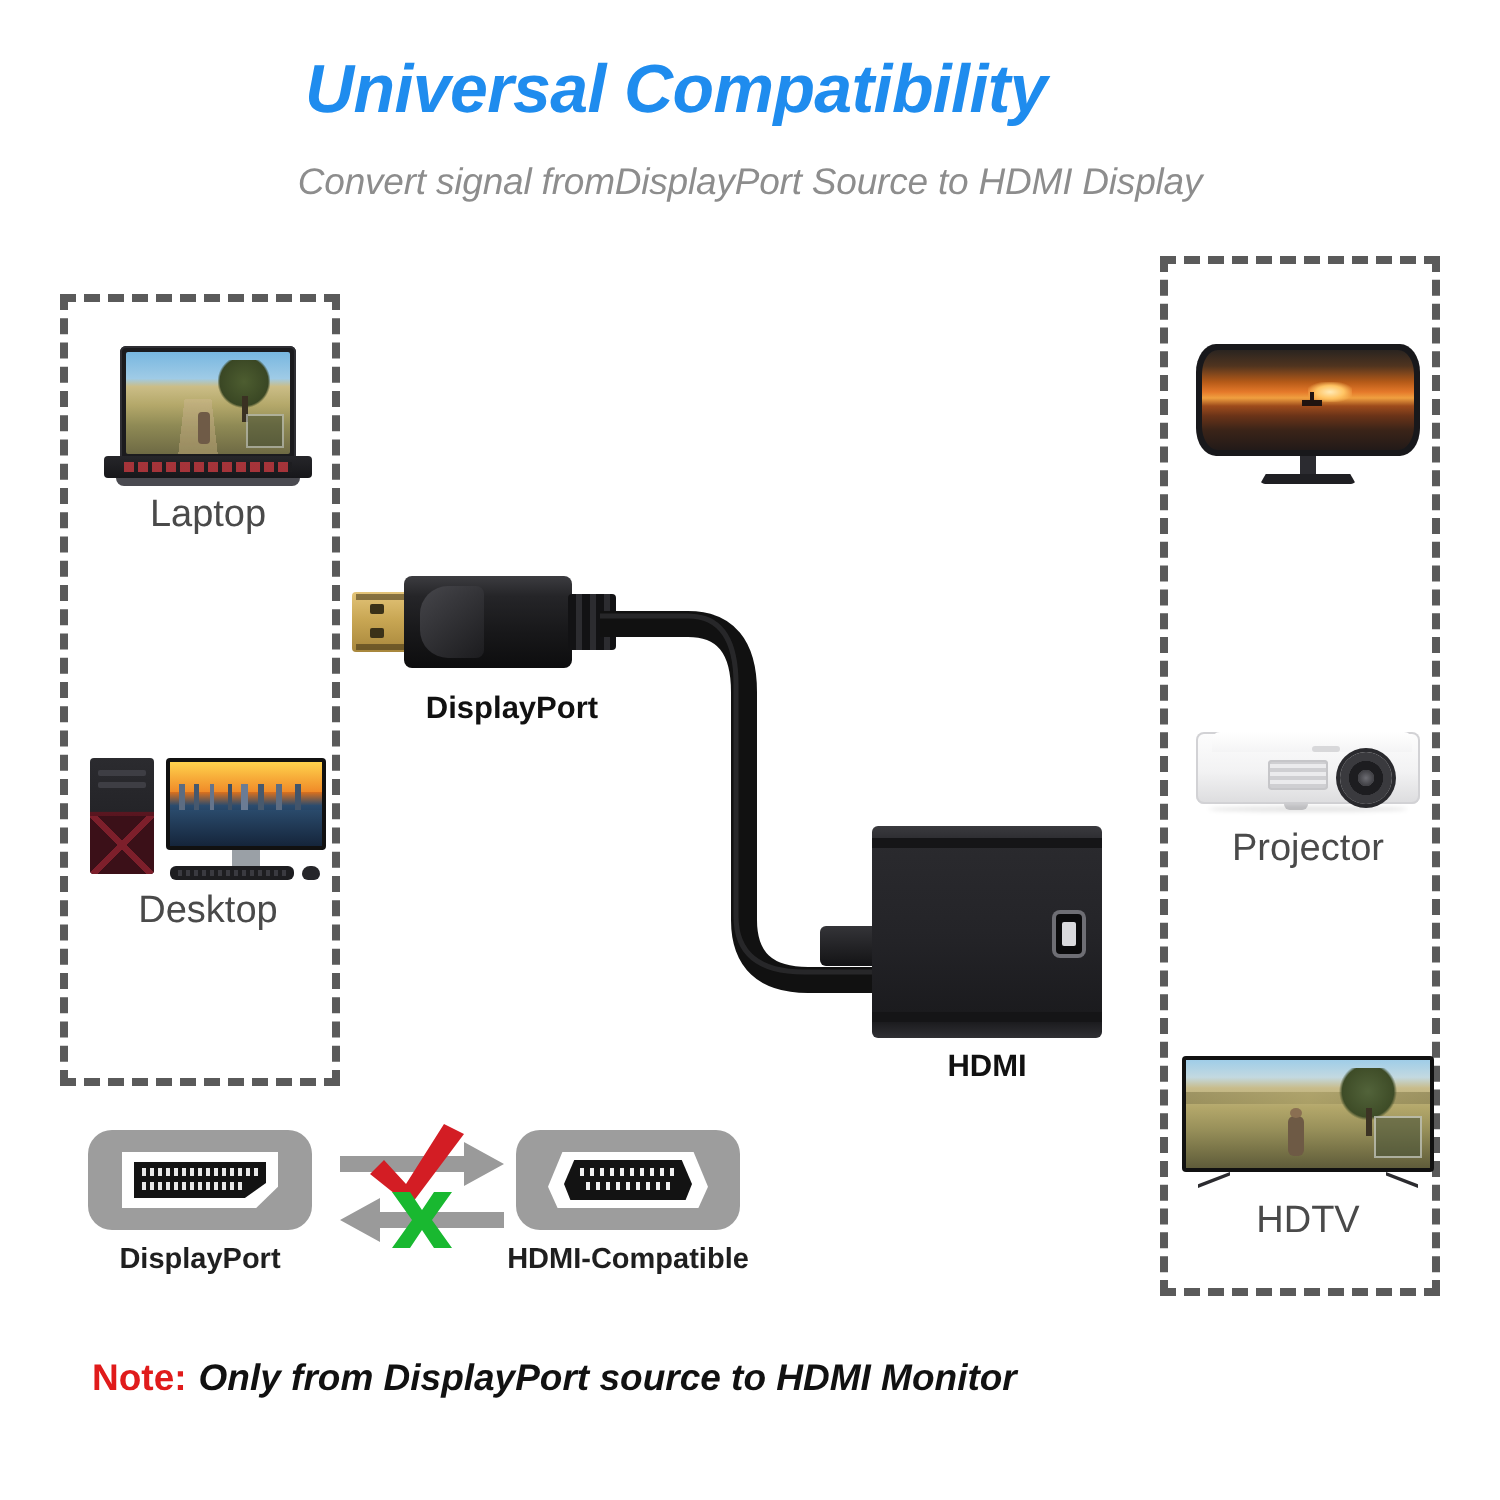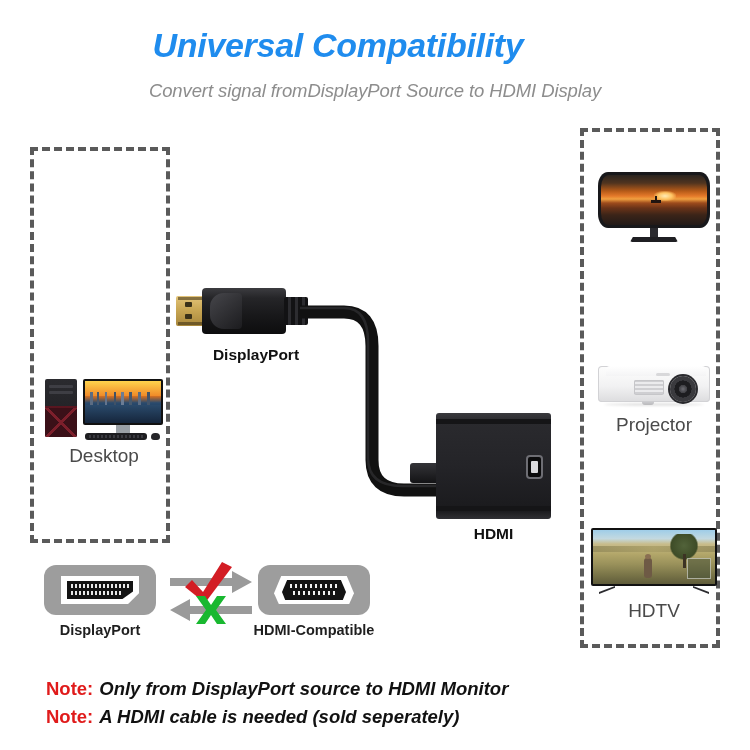--- a/index.html
+++ b/index.html
@@ -281,20 +281,39 @@
 </head>
 <body>
 
 <div class="stage">
 
   <div class="abs title">Universal Compatibility</div>
   <div class="abs subtitle">Convert signal fromDisplayPort Source to HDMI Display</div>
 
   <div class="abs dashbox" id="left-box">
 
+    <div class="device" style="top:22px;">
+      <div class="device-art">
+        <div class="lap-wrap">
+          <div class="lap-lid">
+            <div class="lap-screen">
+              <div class="lap-path"></div>
+              <div class="lap-tree"></div>
+              <div class="lap-trunk"></div>
+              <div class="lap-fig"></div>
+              <div class="lap-hud"></div>
+            </div>
+          </div>
+          <div class="lap-base"></div>
+          <div class="lap-keys"></div>
+          <div class="lap-foot"></div>
+        </div>
+      </div>
+      <div class="device-label">Laptop</div>
+    </div>
 
     <div class="device" style="top:228px;">
       <div class="device-art">
         <div class="desk-wrap">
           <div class="tower">
             <div class="tower-bay"></div>
             <div class="tower-bay2"></div>
             <div class="tower-x"></div>
           </div>
           <div class="dmon">
@@ -429,17 +448,14 @@
       <div class="hdmi-socket-in"></div>
       <div class="hdmi-pins-t"></div>
       <div class="hdmi-pins-b"></div>
     </div>
   </div>
   <div class="port-label" id="hdmi-port-label">HDMI-Compatible</div>
 
   <div class="abs note-row" id="note-1">
     <span class="note-key">Note:</span><span>Only from DisplayPort source to HDMI Monitor</span>
   </div>
-  <div class="abs note-row" id="note-2">
-    <span class="note-key">Note:</span><span>A HDMI cable is needed (sold seperately)</span>
-  </div>
 
 </div>
 
 </body></html>

